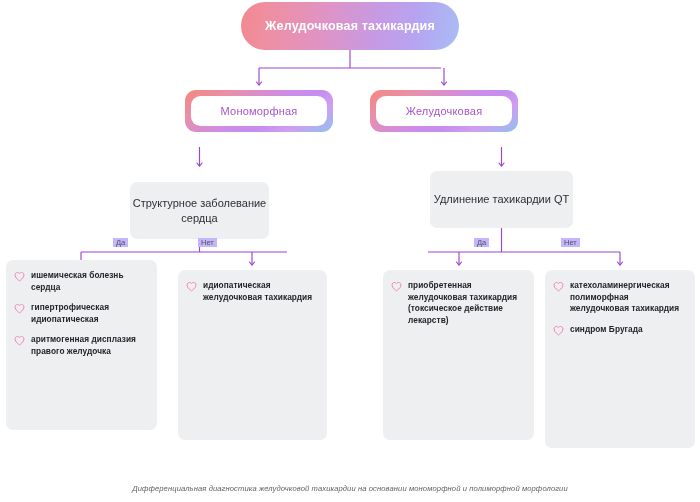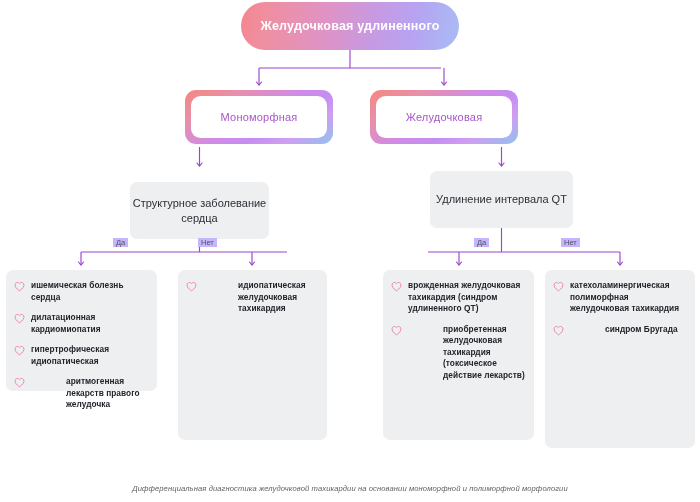--- a/index.html
+++ b/index.html
@@ -28,21 +28,21 @@
     font-size:12.5px;
     font-weight:bold;
     line-height:16px;
     text-align:center;
     letter-spacing:.2px;
   }
 
   
   .grad-node{
     position:absolute;
-    width:148px;height:54px;
+    width:148px;height:42px;
     border-radius:11px;
     padding:6px;
     box-sizing:border-box;
     background:linear-gradient(150deg,#f4877f 0%,#e98fa8 22%,#cf8ce6 48%,#c58df0 63%,#cf9ef0 78%,#8fc2ef 100%);
   }
   .grad-node .inner{
     width:100%;height:100%;
     background:#ffffff;
     border-radius:9.6px;
     display:flex;align-items:center;justify-content:center;
@@ -89,31 +89,31 @@
   #lbl-no-right{left:561px;top:238px;}
 
   
   .leaf-card{
     position:absolute;
     background:#eeeff1;
     border-radius:7px;
     box-sizing:border-box;
     padding:10px 9px 10px 8px;
   }
-  #leaf-1{left:6px;top:270px;width:151px;height:121px;}
+  #leaf-1{left:6px;top:260px;width:151px;height:170px;}
   #leaf-2{left:178px;top:270px;width:149px;height:170px;}
   #leaf-3{left:383px;top:270px;width:151px;height:170px;}
   #leaf-4{left:545px;top:270px;width:150px;height:178px;}
 
   .leaf-item{
     display:flex;
     align-items:flex-start;
     margin-bottom:9px;
   }
-  .leaf-item:last-child{margin-bottom:0;gap:35px;}
+  .leaf-item:last-child{margin-bottom:0;}
   .heart-icon{
     flex:0 0 auto;
     width:11px;height:11px;
     margin-right:6px;
     margin-top:1px;
   }
   .leaf-text{
     font-size:8.3px;
     line-height:11.5px;
     color:#23232b;
@@ -163,95 +163,83 @@
       <path d="M252,252 L252,265" marker-end="url(#arrow)"></path>
 
       <path d="M501.5,228 L501.5,252"></path>
       <path d="M428,252 L620,252"></path>
       <path d="M459,252 L459,265" marker-end="url(#arrow)"></path>
       <path d="M620,252 L620,265" marker-end="url(#arrow)"></path>
     </g>
   </svg>
 
   <div class="root-node">
-    <div class="root-label">Желудочковая удлиненного</div>
+    <div class="root-label">Желудочковая тахикардия</div>
   </div>
 
   <div class="grad-node" id="node-mono">
     <div class="inner">
       <span class="grad-label">Мономорфная</span>
     </div>
   </div>
 
   <div class="grad-node" id="node-poly">
     <div class="inner">
       <span class="grad-label">Желудочковая</span>
     </div>
   </div>
 
   <div class="grey-node" id="node-struct">
     <span class="grey-label">Структурное заболевание сердца</span>
   </div>
 
   <div class="grey-node" id="node-qt">
-    <span class="grey-label">Удлинение интервала QT</span>
+    <span class="grey-label">Удлинение тахикардии QT</span>
   </div>
 
   <span class="edge-label" id="lbl-yes-left">Да</span>
   <span class="edge-label" id="lbl-no-left">Нет</span>
   <span class="edge-label" id="lbl-yes-right">Да</span>
   <span class="edge-label" id="lbl-no-right">Нет</span>
 
   <div class="leaf-card" id="leaf-1">
     <div class="leaf-item">
       <svg class="heart-icon" viewBox="0 0 24 22">
           <path d="M12 20.5C12 20.5 2.2 14.3 2.2 7.9 2.2 4.6 4.7 2.2 7.7 2.2c2 0 3.4 1 4.3 2.3.9-1.3 2.3-2.3 4.3-2.3 3 0 5.5 2.4 5.5 5.7 0 6.4-9.8 12.6-9.8 12.6z" fill="none" stroke="#ef7fb0" stroke-width="2"></path>
         </svg>
       <span class="leaf-text">ишемическая болезнь сердца</span>
     </div>
     <div class="leaf-item">
       <svg class="heart-icon" viewBox="0 0 24 22">
           <path d="M12 20.5C12 20.5 2.2 14.3 2.2 7.9 2.2 4.6 4.7 2.2 7.7 2.2c2 0 3.4 1 4.3 2.3.9-1.3 2.3-2.3 4.3-2.3 3 0 5.5 2.4 5.5 5.7 0 6.4-9.8 12.6-9.8 12.6z" fill="none" stroke="#ef7fb0" stroke-width="2"></path>
         </svg>
-      <span class="leaf-text">дилатационная кардиомиопатия</span>
-    </div>
-    <div class="leaf-item">
-      <svg class="heart-icon" viewBox="0 0 24 22">
-          <path d="M12 20.5C12 20.5 2.2 14.3 2.2 7.9 2.2 4.6 4.7 2.2 7.7 2.2c2 0 3.4 1 4.3 2.3.9-1.3 2.3-2.3 4.3-2.3 3 0 5.5 2.4 5.5 5.7 0 6.4-9.8 12.6-9.8 12.6z" fill="none" stroke="#ef7fb0" stroke-width="2"></path>
-        </svg>
       <span class="leaf-text">гипертрофическая идиопатическая</span>
     </div>
     <div class="leaf-item">
       <svg class="heart-icon" viewBox="0 0 24 22">
           <path d="M12 20.5C12 20.5 2.2 14.3 2.2 7.9 2.2 4.6 4.7 2.2 7.7 2.2c2 0 3.4 1 4.3 2.3.9-1.3 2.3-2.3 4.3-2.3 3 0 5.5 2.4 5.5 5.7 0 6.4-9.8 12.6-9.8 12.6z" fill="none" stroke="#ef7fb0" stroke-width="2"></path>
         </svg>
-      <span class="leaf-text">аритмогенная лекарств правого желудочка</span>
+      <span class="leaf-text">аритмогенная дисплазия правого желудочка</span>
     </div>
   </div>
 
   <div class="leaf-card" id="leaf-2">
     <div class="leaf-item">
       <svg class="heart-icon" viewBox="0 0 24 22">
           <path d="M12 20.5C12 20.5 2.2 14.3 2.2 7.9 2.2 4.6 4.7 2.2 7.7 2.2c2 0 3.4 1 4.3 2.3.9-1.3 2.3-2.3 4.3-2.3 3 0 5.5 2.4 5.5 5.7 0 6.4-9.8 12.6-9.8 12.6z" fill="none" stroke="#ef7fb0" stroke-width="2"></path>
         </svg>
       <span class="leaf-text">идиопатическая желудочковая тахикардия</span>
     </div>
   </div>
 
   <div class="leaf-card" id="leaf-3">
     <div class="leaf-item">
       <svg class="heart-icon" viewBox="0 0 24 22">
           <path d="M12 20.5C12 20.5 2.2 14.3 2.2 7.9 2.2 4.6 4.7 2.2 7.7 2.2c2 0 3.4 1 4.3 2.3.9-1.3 2.3-2.3 4.3-2.3 3 0 5.5 2.4 5.5 5.7 0 6.4-9.8 12.6-9.8 12.6z" fill="none" stroke="#ef7fb0" stroke-width="2"></path>
         </svg>
-      <span class="leaf-text">врожденная желудочковая тахикардия (синдром удлиненного QT)</span>
-    </div>
-    <div class="leaf-item">
-      <svg class="heart-icon" viewBox="0 0 24 22">
-          <path d="M12 20.5C12 20.5 2.2 14.3 2.2 7.9 2.2 4.6 4.7 2.2 7.7 2.2c2 0 3.4 1 4.3 2.3.9-1.3 2.3-2.3 4.3-2.3 3 0 5.5 2.4 5.5 5.7 0 6.4-9.8 12.6-9.8 12.6z" fill="none" stroke="#ef7fb0" stroke-width="2"></path>
-        </svg>
       <span class="leaf-text">приобретенная желудочковая тахикардия (токсическое действие лекарств)</span>
     </div>
   </div>
 
   <div class="leaf-card" id="leaf-4">
     <div class="leaf-item">
       <svg class="heart-icon" viewBox="0 0 24 22">
           <path d="M12 20.5C12 20.5 2.2 14.3 2.2 7.9 2.2 4.6 4.7 2.2 7.7 2.2c2 0 3.4 1 4.3 2.3.9-1.3 2.3-2.3 4.3-2.3 3 0 5.5 2.4 5.5 5.7 0 6.4-9.8 12.6-9.8 12.6z" fill="none" stroke="#ef7fb0" stroke-width="2"></path>
         </svg>
       <span class="leaf-text">катехоламинергическая полиморфная желудочковая тахикардия</span>

